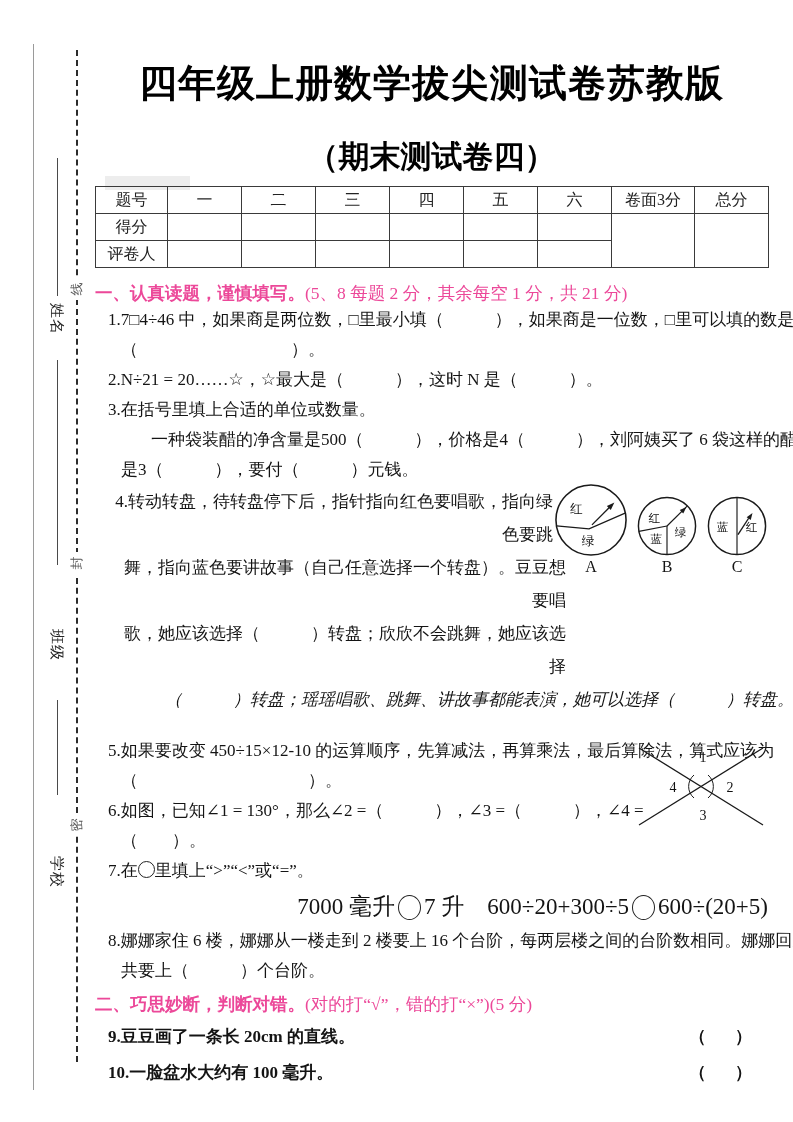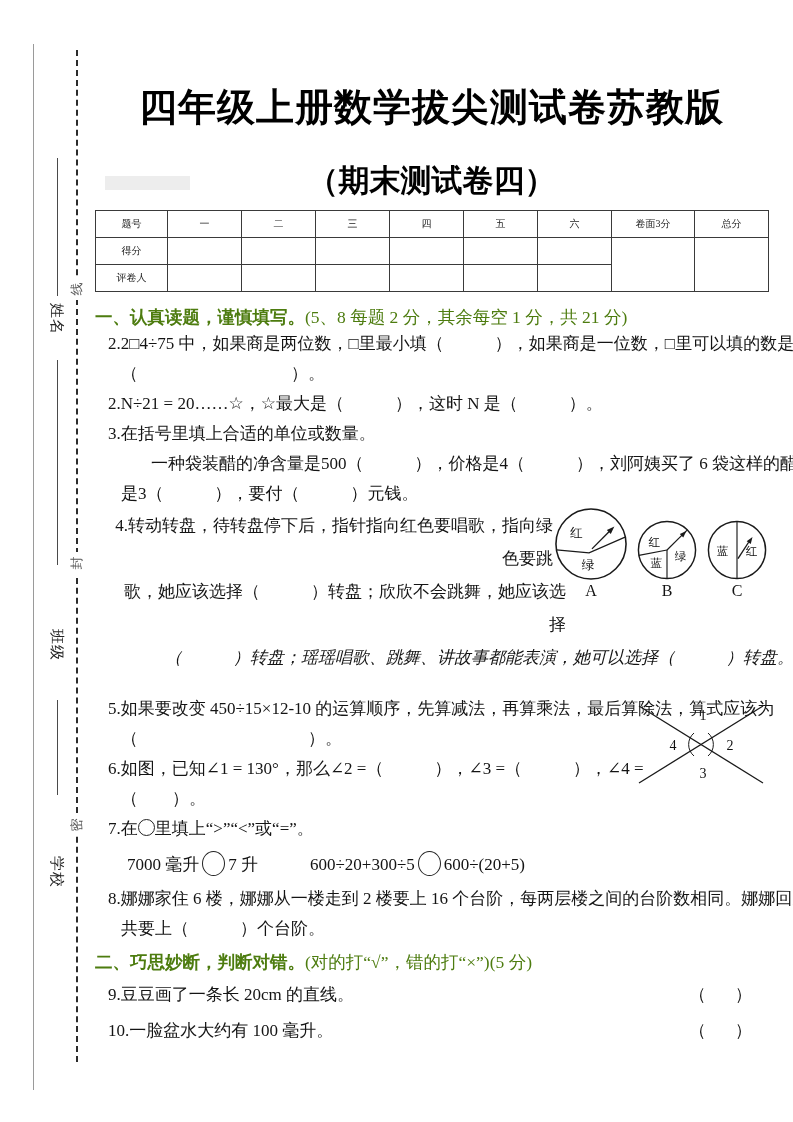--- a/index.html
+++ b/index.html
@@ -19,40 +19,40 @@
   }
   .blank-line{position:absolute;left:57px;width:1px;background:#4a4a4a;}
   .side-label{
     position:absolute;left:38px;width:38px;height:38px;
     display:flex;align-items:center;justify-content:center;
     font-size:15px;color:#222;transform:rotate(90deg);letter-spacing:1px;
   }
   
   .main{position:absolute;left:95px;top:58px;width:673px;}
   .title{
-    margin:26px 0 0 0;text-align:center;font-size:38px;line-height:46px;
+    margin:2px 0 0 0;text-align:center;font-size:38px;line-height:46px;
     font-weight:bold;font-family:"Liberation Sans","DejaVu Sans",sans-serif;
     letter-spacing:1px;color:#000;
   }
   .subtitle{
     margin:30px 0 0 0;text-align:center;font-size:31px;line-height:42px;
     font-weight:bold;font-family:"Liberation Sans","DejaVu Sans",sans-serif;color:#000;
   }
   .scan-artifact{position:absolute;left:105px;top:176px;width:85px;height:14px;background:#ededed;}
   .info{
     margin:30px 2px 0 0;text-align:right;font-size:17px;line-height:24px;
     font-family:"Liberation Sans","DejaVu Sans",sans-serif;color:#111;
   }
   table.score{border-collapse:collapse;width:673px;margin-top:8px;table-layout:fixed;}
   table.score td{
-    border:1px solid #3a3a3a;text-align:center;font-size:10px;padding:0;
+    border:1px solid #3a3a3a;text-align:center;font-size:16px;padding:0;
     height:26px;color:#222;
   }
   
-  .sec-head{margin-top:13px;font-size:17.5px;line-height:24px;color:#4d7c0f;}
+  .sec-head{margin-top:13px;font-size:17.5px;line-height:24px;color:#ec4899;}
   .sec-head .b{font-weight:bold;font-family:"Liberation Sans","DejaVu Sans",sans-serif;}
   .q-line{font-size:17px;line-height:30px;padding-left:13px;white-space:nowrap;}
   .indent1{padding-left:26px;}
   .indent2{padding-left:56px;}
   .lh33{line-height:33px;}
   .q4wrap{position:relative;}
   .q4wrap .q-line{width:445px;white-space:normal;text-align:right;}
   .q4wrap .full{width:673px;font-style:italic;}
   .spinners{position:absolute;right:0;top:-2px;width:214px;}
   .spin-row{display:flex;align-items:flex-end;gap:8px;}
@@ -61,22 +61,22 @@
   .q56wrap{position:relative;}
   .angle-fig{position:absolute;right:2px;top:8px;}
   .circle-inline{
     display:inline-block;width:15px;height:15px;border:1.2px solid #222;
     border-radius:50%;vertical-align:-2px;
   }
   .circle-cmp{
     display:inline-block;width:21px;height:23px;border:1.3px solid #222;
     border-radius:50%;vertical-align:-6px;margin:0 3px;
   }
-  .q7row{display:flex;gap:52px;padding-left:32px;font-size:17px;line-height:30px;margin-top:6px;white-space:nowrap;}
-  .judge{display:flex;justify-content:space-between;margin-top:6px;padding-right:10px;}
+  .q7row{display:flex;gap:23px;padding-left:32px;font-size:23px;line-height:30px;margin-top:6px;white-space:nowrap;justify-content:flex-end;}
+  .judge{display:flex;justify-content:space-between;margin-top:6px;padding-right:10px;font-weight:bold;}
   .judge .ans{letter-spacing:6px;}
   svg text{font-family:"Liberation Serif","DejaVu Serif",serif;fill:#111;}
 </style>
 </head>
 <body>
 
 <div class="fold-line"></div>
 <div class="seal-line"></div>
 <div class="seal-char" style="top:278px;">线</div>
 <div class="seal-char" style="top:552px;">封</div>
@@ -141,21 +141,21 @@
           <td></td>
     </tr>
   </tbody>
     </table>
 
   <div class="sec-head">
     <span class="b">一、认真读题，谨慎填写。</span><span>(5、8 每题 2 分，其余每空 1 分，共 21 分)</span>
   </div>
 
   <div>
-    <div class="q-line">2.2□4÷75 中，如果商是两位数，□里最小填（　　　），如果商是一位数，□里可以填的数是</div>
+    <div class="q-line">1.7□4÷46 中，如果商是两位数，□里最小填（　　　），如果商是一位数，□里可以填的数是</div>
     <div class="q-line indent1">（　　　　　　　　　）。</div>
   </div>
 
   <div class="q-line">2.N÷21 = 20……☆，☆最大是（　　　），这时 N 是（　　　）。</div>
 
   <div>
     <div class="q-line">3.在括号里填上合适的单位或数量。</div>
     <div class="q-line indent2">一种袋装醋的净含量是500（　　　），价格是4（　　　），刘阿姨买了 6 袋这样的醋，正好</div>
     <div class="q-line indent1">是3（　　　），要付（　　　）元钱。</div>
   </div>
@@ -190,20 +190,21 @@
           <polygon points="16,-13.5 14.2,-6.3 10,-9.1" fill="#1a1a1a"></polygon>
         </svg>
       </div>
       <div class="letter-row">
         <span style="width:74px">A</span>
         <span style="width:62px">B</span>
         <span style="width:62px">C</span>
       </div>
     </div>
     <div class="q-line lh33">4.转动转盘，待转盘停下后，指针指向红色要唱歌，指向绿色要跳</div>
+    <div class="q-line lh33 indent1">舞，指向蓝色要讲故事（自己任意选择一个转盘）。豆豆想要唱</div>
     <div class="q-line lh33 indent1">歌，她应该选择（　　　）转盘；欣欣不会跳舞，她应该选择</div>
     <div class="q-line lh33 indent1 full">（　　　）转盘；瑶瑶唱歌、跳舞、讲故事都能表演，她可以选择（　　　）转盘。</div>
   </div>
 
   <div class="q56wrap">
     <svg class="angle-fig" width="130" height="85" viewBox="0 0 130 85">
       <line x1="3" y1="4" x2="127" y2="81" stroke="#1a1a1a" stroke-width="1.3"></line>
       <line x1="3" y1="81" x2="127" y2="4" stroke="#1a1a1a" stroke-width="1.3"></line>
       <path d="M 58,31 A 15 15 0 0 0 58,54" fill="none" stroke="#1a1a1a" stroke-width="1"></path>
       <path d="M 72,31 A 15 15 0 0 1 72,54" fill="none" stroke="#1a1a1a" stroke-width="1"></path>

